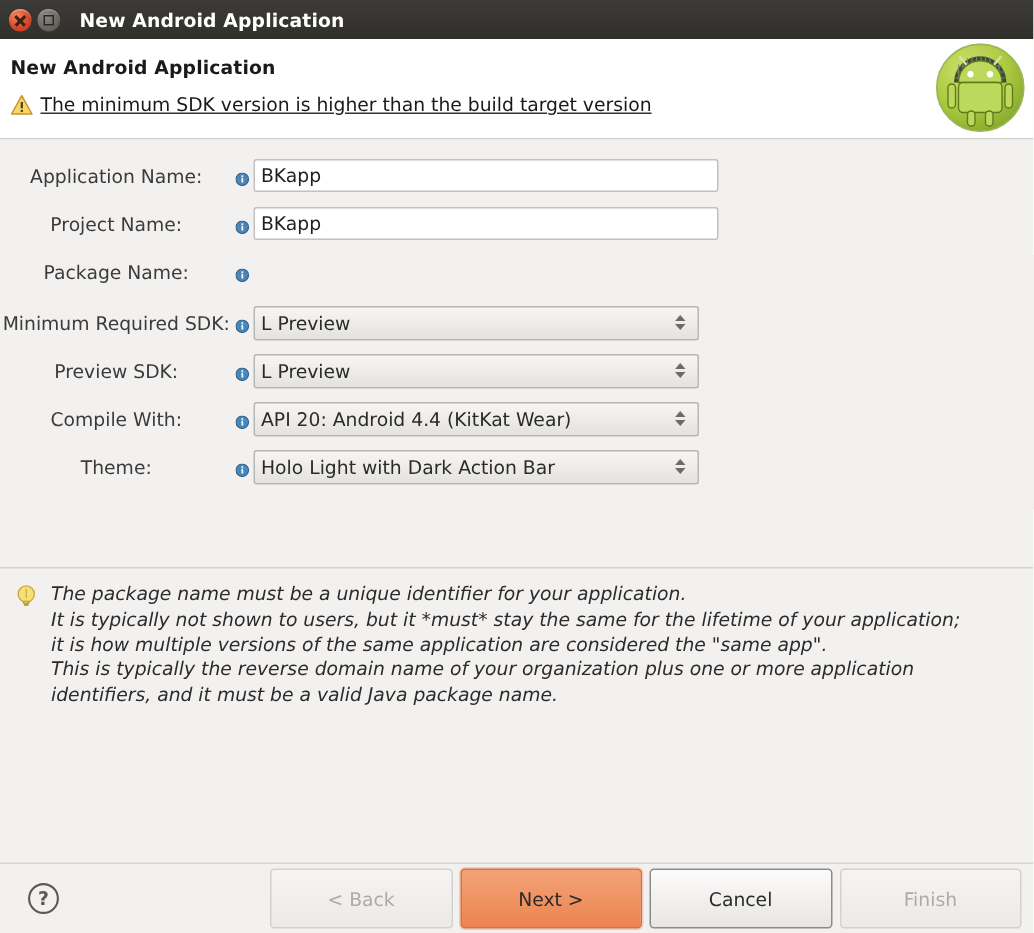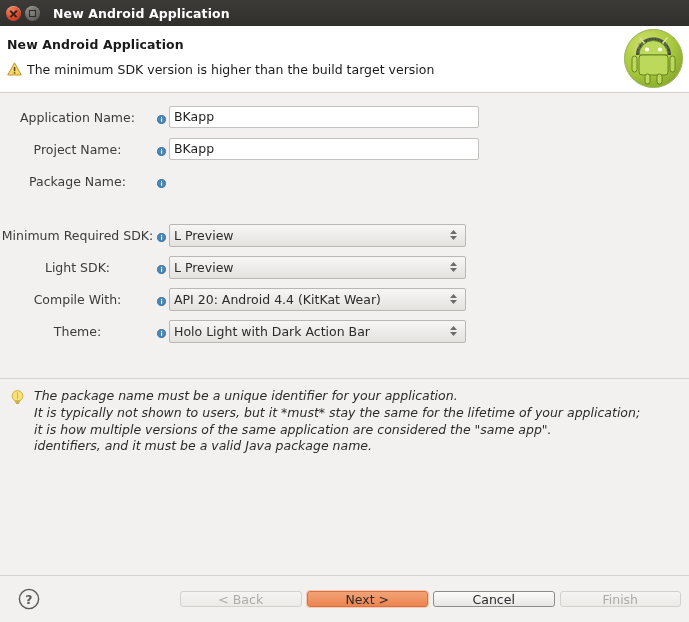--- a/index.html
+++ b/index.html
@@ -86,21 +86,22 @@
     font-size: 12.5px;
     font-weight: bold;
     color: #1a1a1a;
     letter-spacing: 0.1px;
   }
   .header-message-row {
     position: absolute;
     left: 7px;
     top: 36px;
     display: flex;
-    align-items: flex-start;
+    align-items: flex-end;
+    text-decoration: underline;
   }
   .warn-icon {
     width: 15px;
     height: 14px;
     flex: 0 0 auto;
     margin-right: 5px;
   }
   .header-message {
     font-size: 12.5px;
     color: #1a1a1a;
@@ -123,21 +124,21 @@
 
   .form {
     padding-top: 13px;
   }
   .form-row {
     display: flex;
     align-items: center;
     height: 22px;
     margin-bottom: 10px;
   }
-  .form-row.gap-after { margin-bottom: 32px; }
+  .form-row.gap-after { margin-bottom: 12px; }
 
   .field-label {
     width: 155px;
     text-align: center;
     font-size: 12.5px;
     color: #3b3b3b;
     padding-right: 1px;
     white-space: nowrap;
   }
   .info-icon {
@@ -251,21 +252,21 @@
   .btn-group {
     position: absolute;
     left: 180px;
     right: 8px;
     display: flex;
     justify-content: flex-start;
     gap: 5px;
   }
   .btn {
     width: 125px;
-    height: 16px;
+    height: 40px;
     box-sizing: border-box;
     border-radius: 3px;
     font-family: "DejaVu Sans", "Liberation Sans", sans-serif;
     font-size: 12.5px;
     display: flex;
     align-items: center;
     justify-content: center;
     border: 1px solid #b9b7b3;
     background: linear-gradient(to bottom, #fcfbfb 0%, #e8e6e3 100%);
     color: #2b2b2b;
@@ -410,21 +411,21 @@
         <span class="spinner">
           <svg width="11" height="16" viewBox="0 0 11 16">
             <path d="M5.5 3 L9 7 L2 7 Z" fill="#6d6b68"></path>
             <path d="M5.5 13 L2 9 L9 9 Z" fill="#6d6b68"></path>
           </svg>
         </span>
       </span>
     </div>
 
     <div class="form-row">
-      <span class="field-label">Light SDK:</span>
+      <span class="field-label">Preview SDK:</span>
       <span class="info-icon">
         <svg width="9" height="9" viewBox="0 0 9 9">
           <circle cx="4.5" cy="4.5" r="4.2" fill="#4a86b8" stroke="#2f6491" stroke-width="0.7"></circle>
           <rect x="4" y="3.5" width="1.1" height="3.2" fill="#ffffff"></rect>
           <rect x="4" y="1.9" width="1.1" height="1.1" fill="#ffffff"></rect>
         </svg>
       </span>
       <span class="combo">
         <span class="combo-value">L Preview</span>
         <span class="spinner">
@@ -485,20 +486,21 @@
         <circle cx="7.5" cy="7" r="5.4" fill="#f7e07a" stroke="#c9a93a" stroke-width="0.9"></circle>
         <path d="M5.6 11.8 h3.8 v1.5 h-3.8 Z" fill="#d9c152" stroke="#b59a31" stroke-width="0.6"></path>
         <rect x="5.9" y="13.6" width="3.2" height="1.3" fill="#b9a040"></rect>
         <path d="M7.5 3.5 v6" stroke="#c9a93a" stroke-width="0.8" fill="none"></path>
       </svg>
     </span>
     <div class="info-lines">
       <div>The package name must be a unique identifier for your application.</div>
       <div>It is typically not shown to users, but it *must* stay the same for the lifetime of your application;</div>
       <div>it is how multiple versions of the same application are considered the "same app".</div>
+      <div>This is typically the reverse domain name of your organization plus one or more application</div>
       <div>identifiers, and it must be a valid Java package name.</div>
     </div>
   </div>
 
 </div>
 
 <div class="button-bar">
   <span class="help-icon">
     <svg width="22" height="22" viewBox="0 0 22 22">
       <circle cx="11" cy="11" r="9.6" fill="none" stroke="#5a5956" stroke-width="1.4"></circle>

